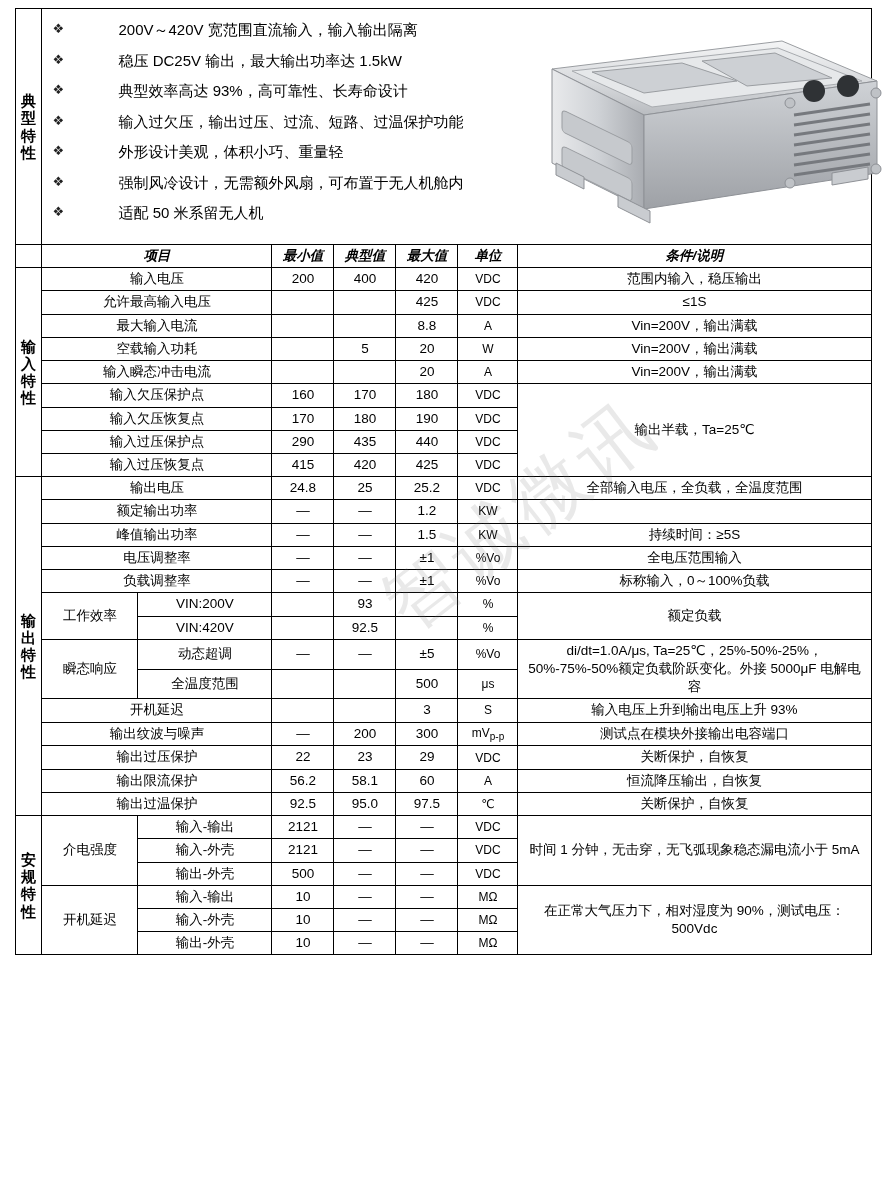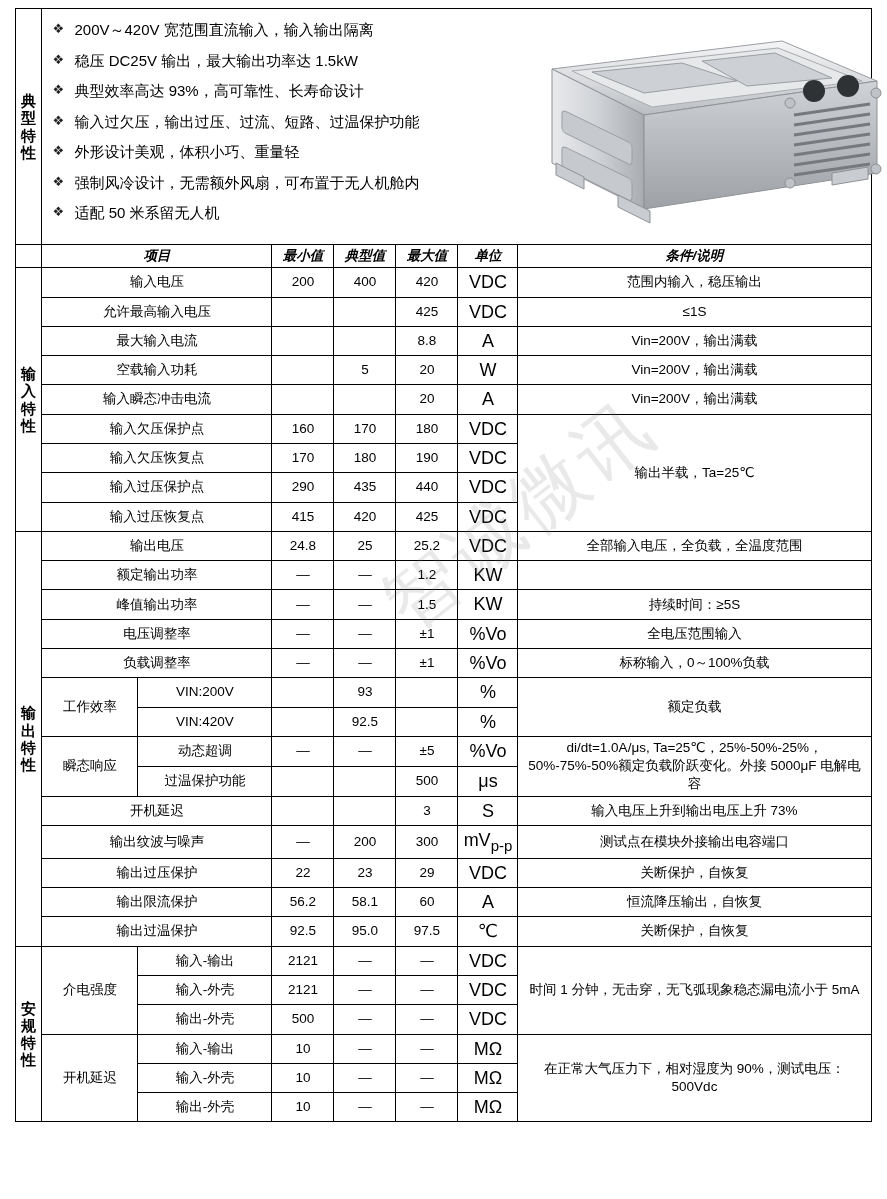--- a/index.html
+++ b/index.html
@@ -7,24 +7,24 @@
   .page{width:887px;position:relative;}
   table{border-collapse:collapse;width:855px;margin:8px auto 0 auto;table-layout:fixed;}
   td{border:1px solid #000;padding:2px 3px;text-align:center;vertical-align:middle;font-size:13.5px;line-height:1.35;}
   .sidelabel{width:26px;font-weight:bold;font-size:15px;letter-spacing:1px;line-height:1.15;}
   .sidelabel span{display:block;}
   .feat-cell{text-align:left;vertical-align:top;padding:10px 6px 6px 10px;}
   .feat-wrap{display:flex;flex-direction:row;}
   .feat-list{flex:0 0 480px;}
   .feat-item{display:flex;align-items:flex-start;margin-bottom:8px;font-size:15px;}
   .feat-item .bullet{flex:0 0 22px;color:#222;font-size:13px;line-height:1.5;}
-  .feat-item .txt{flex:1;line-height:1.5;}
+  .feat-item .txt{flex:1;line-height:1.5;margin-left:44px;}
   .prod-img{flex:1;display:flex;align-items:center;justify-content:center;padding-top:4px;}
   .hdr td{font-weight:bold;font-style:italic;}
-  .unit{font-size:18px;}
+  .unit{font-size:12px;}
   .wm{position:absolute;left:430px;top:430px;width:330px;height:330px;pointer-events:none;
       font-size:74px;color:rgba(120,120,120,0.16);font-family:"DejaVu Serif",serif;
       transform:rotate(-38deg);letter-spacing:6px;}
 </style>
 </head>
 <body>
 
 <div class="page">
   <div class="wm">智诚微讯</div>
 
@@ -284,33 +284,33 @@
         <tr>
           <td rowspan="2">瞬态响应</td>
           <td>动态超调</td>
           <td>—</td>
           <td>—</td>
           <td>±5</td>
           <td class="unit">%Vo</td>
           <td rowspan="2">di/dt=1.0A/μs, Ta=25℃，25%-50%-25%，50%-75%-50%额定负载阶跃变化。外接 5000μF 电解电容</td>
         </tr>
         <tr>
-          <td>过温保护功能</td>
+          <td>全温度范围</td>
           <td></td>
           <td></td>
           <td>500</td>
           <td class="unit">μs</td>
         </tr>
         <tr>
           <td colspan="2">开机延迟</td>
           <td></td>
           <td></td>
           <td>3</td>
           <td class="unit">S</td>
-          <td>输入电压上升到输出电压上升 73%</td>
+          <td>输入电压上升到输出电压上升 93%</td>
         </tr>
         <tr>
           <td colspan="2">输出纹波与噪声</td>
           <td>—</td>
           <td>200</td>
           <td>300</td>
           <td class="unit">mV<sub>p-p</sub></td>
           <td>测试点在模块外接输出电容端口</td>
         </tr>
         <tr>

